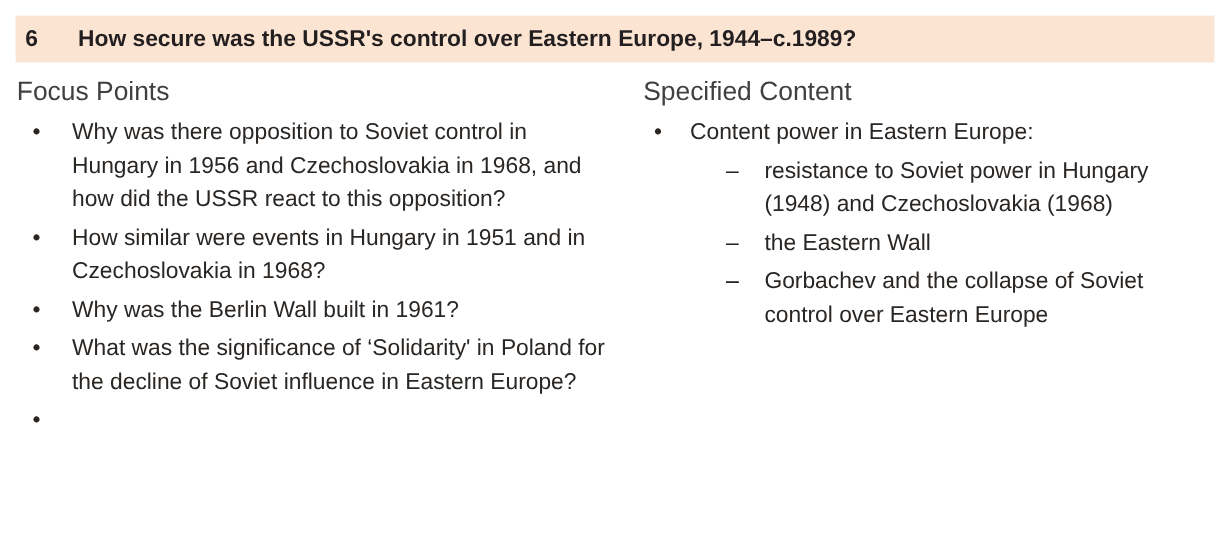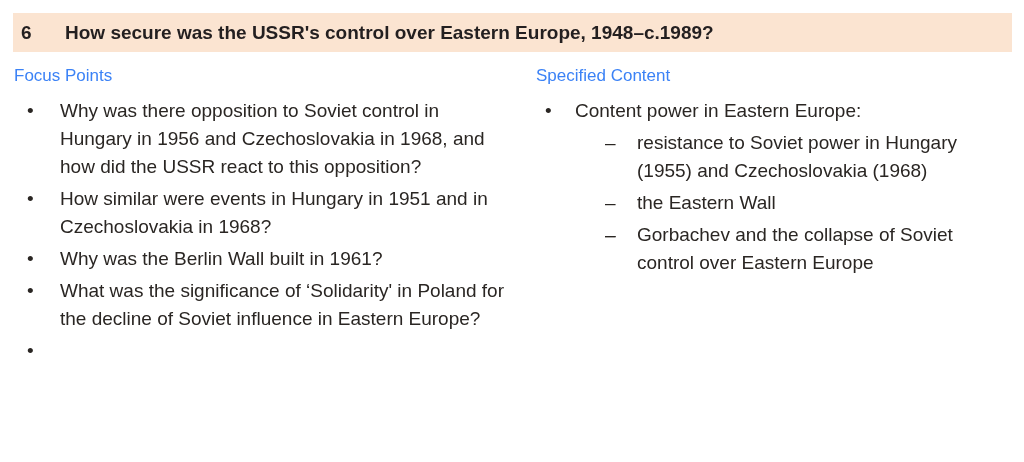--- a/index.html
+++ b/index.html
@@ -30,23 +30,23 @@
   .header-title { flex: 1; }
   .columns {
     display: flex;
     margin-left: 13px;
     margin-right: 12px;
   }
   .col-left  { width: 522px; flex: 0 0 auto; }
   .col-right { flex: 1; }
   .section-heading {
     margin: 12px 0 9px 1px;
-    font-size: 17px;
+    font-size: 22px;
     font-weight: 400;
-    color: #3b82f6;
+    color: #404040;
     line-height: 24px;
   }
   .li {
     position: relative;
     font-size: 19px;
     line-height: 28px;
     margin: 0 0 4px 0;
   }
   
   .col-left .li          { padding-left: 47px; max-width: 492px; box-sizing: border-box; }
@@ -59,21 +59,21 @@
   .col-right .li.sub .marker { position: absolute; left: 70px; top: 0; }
   .marker { color: #2a2623; }
 </style>
 </head>
 <body>
 
 <div class="page">
 
   <div class="header-bar">
     <span class="header-num">6</span>
-    <span class="header-title">How secure was the USSR's control over Eastern Europe, 1948–c.1989?</span>
+    <span class="header-title">How secure was the USSR's control over Eastern Europe, 1944–c.1989?</span>
   </div>
 
   <div class="columns">
 
     <div class="col-left">
       <div class="section-heading">Focus Points</div>
 
       <div class="li">
         <span class="marker">•</span>
         <span>Why was there opposition to Soviet control in Hungary in 1956 and Czechoslovakia in 1968, and how did the USSR react to this opposition?</span>
@@ -98,21 +98,21 @@
     <div class="col-right">
       <div class="section-heading">Specified Content</div>
 
       <div class="li parent">
         <span class="marker">•</span>
         <span>Content power in Eastern Europe:</span>
       </div>
 
       <div class="li sub">
         <span class="marker">–</span>
-        <span>resistance to Soviet power in Hungary (1955) and Czechoslovakia (1968)</span>
+        <span>resistance to Soviet power in Hungary (1948) and Czechoslovakia (1968)</span>
       </div>
       <div class="li sub">
         <span class="marker">–</span>
         <span>the Eastern Wall</span>
       </div>
       <div class="li sub">
         <span class="marker">–</span>
       </div>
       <div class="li sub">
         <span class="marker">–</span>

